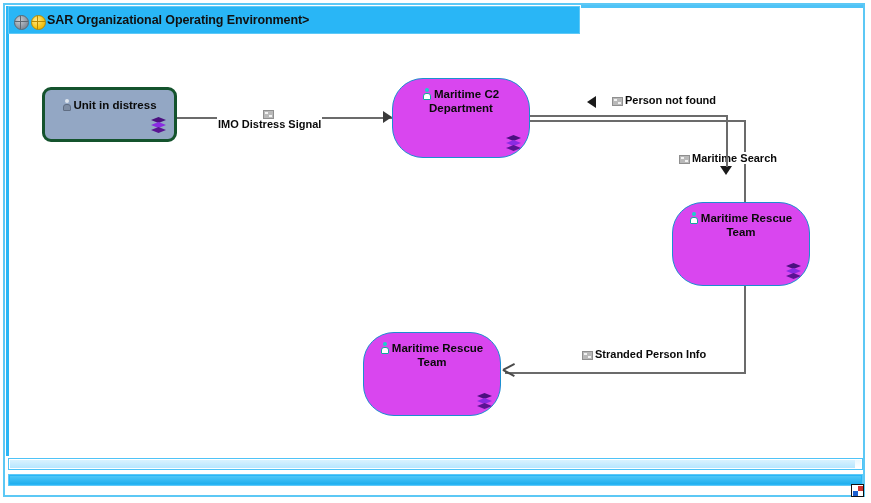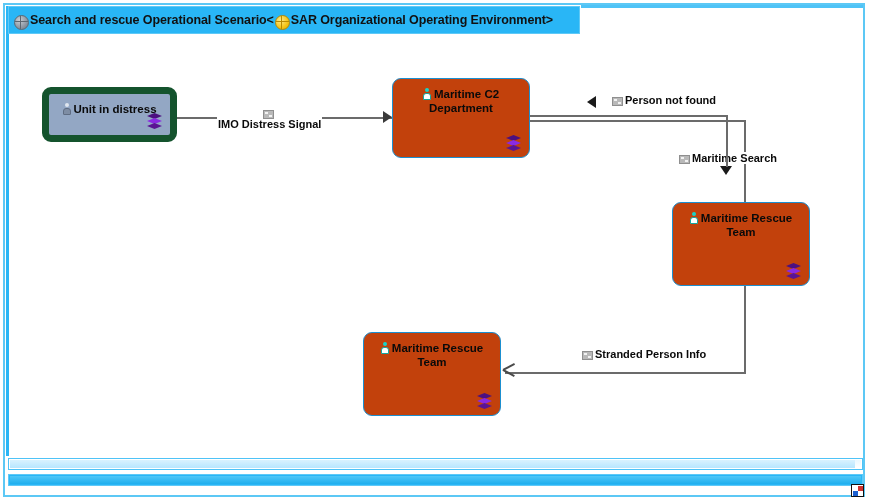--- a/index.html
+++ b/index.html
@@ -61,22 +61,22 @@
   #canvas{
     position:absolute;left:9px;top:36px;width:853px;height:420px;
     background:#ffffff;overflow:hidden;
   }
 
   
   .node{
     position:absolute;box-sizing:border-box;border-radius:9px;
     border:1px solid #1b8fd0;
   }
-  .node.cyan{background:#c2410c;}
-  .node.gray{background:#93a7c4;border:7px solid #14532d;padding-left:15px;}
+  .node.cyan{background:#d946ef;border-radius:31px;}
+  .node.gray{background:#93a7c4;border:3px solid #14532d;padding-left:15px;}
   .node-label{
     position:absolute;left:0;right:0;top:7px;
     text-align:center;font-size:11.5px;font-weight:bold;color:#0a0a0a;
     line-height:13.5px;padding:0 6px;box-sizing:border-box;
   }
   .node-label .person{
     display:inline-block;width:9px;height:12px;position:relative;
     top:2px;margin-right:2px;
   }
   .person i{position:absolute;display:block;}
@@ -171,21 +171,20 @@
 <body>
 
 <div id="window">
 
   <div class="frame-outer"></div>
   <div class="frame-inner-l"></div>
   <div class="frame-top-r"></div>
 
   <div class="title-tab">
     <span class="icon-globe-gray"></span>
-    <span class="title-text">Search and rescue Operational Scenario&lt;</span>
     <span class="icon-globe-yellow"></span>
     <span class="title-text">SAR Organizational Operating Environment&gt;</span>
   </div>
 
   <div id="canvas">
 
     <div class="ln h" style="left:168px;top:81px;width:215px;"></div>
     <div class="tri right" style="left:374px;top:75px;"></div>
     <div class="edge-label" style="left:208px;top:73px;flex-direction:column;">
       <span class="msg-icon"></span>

